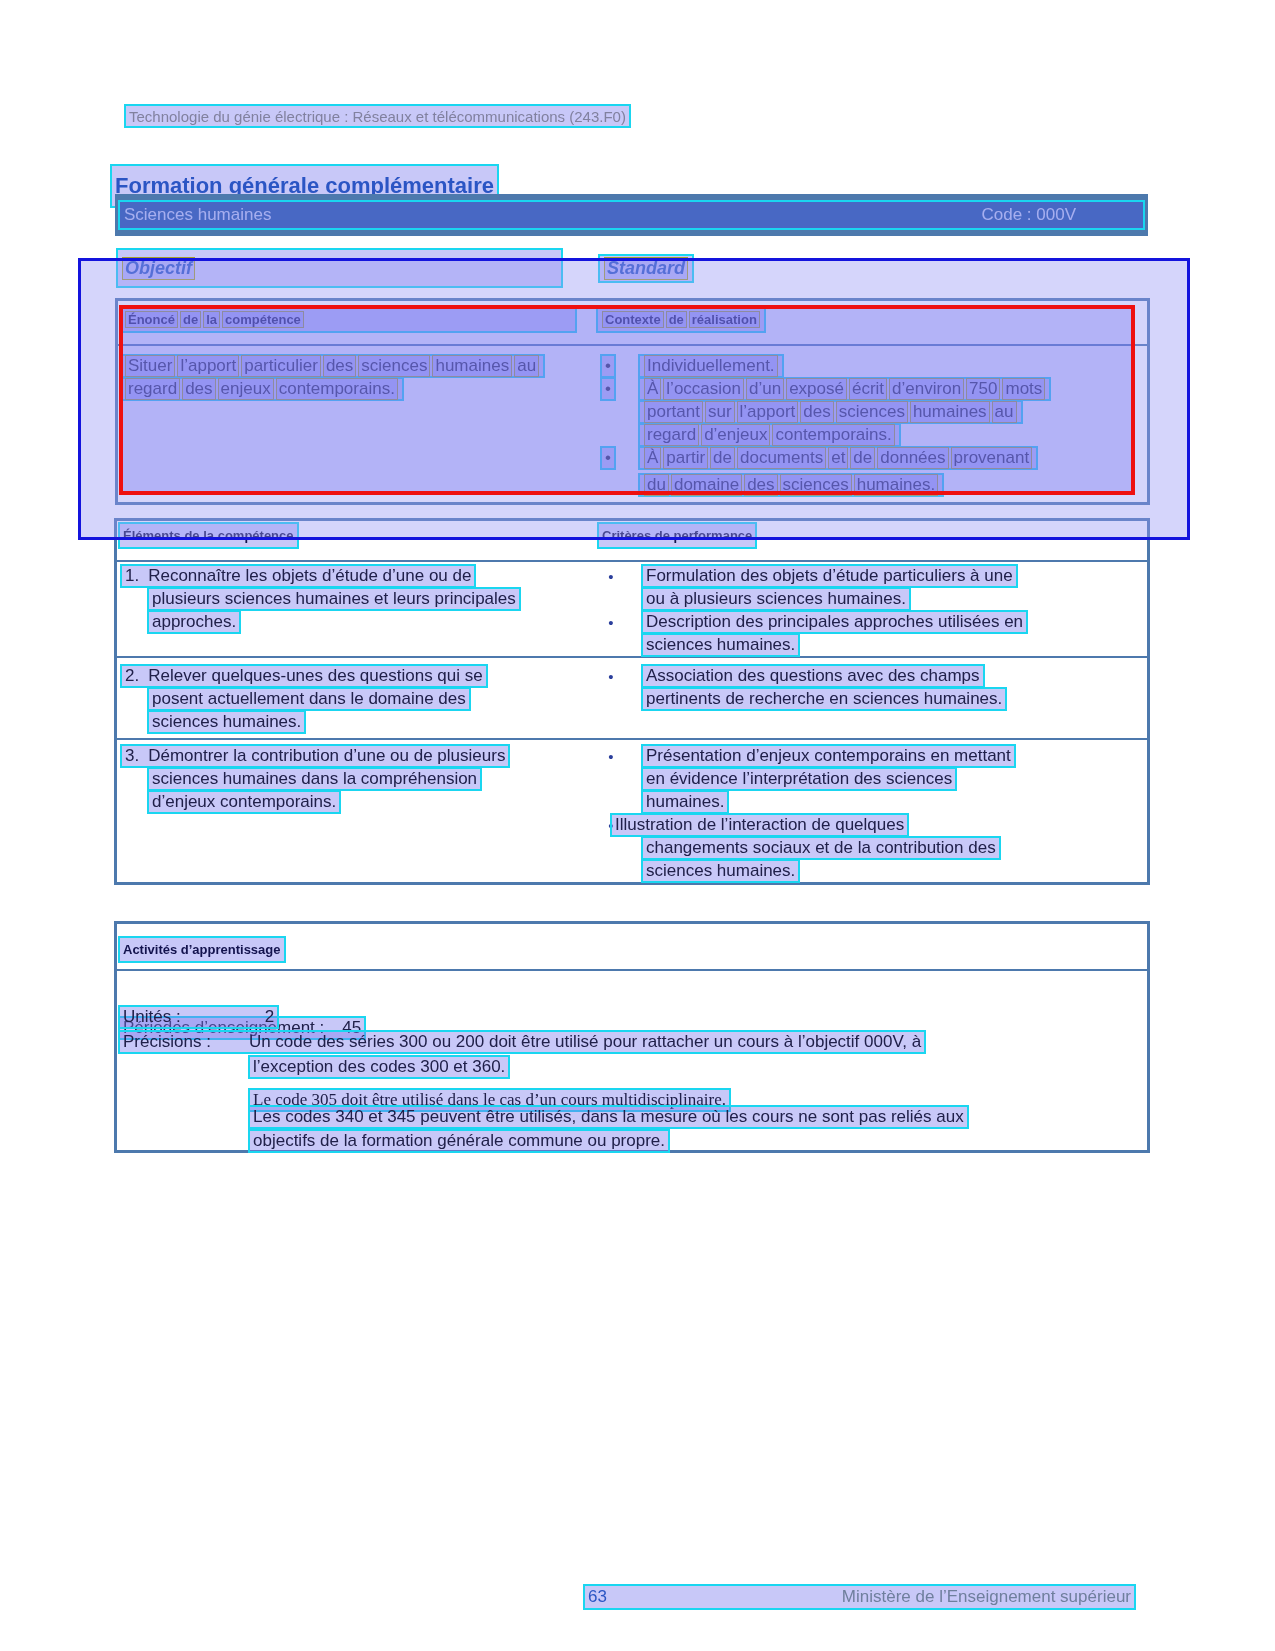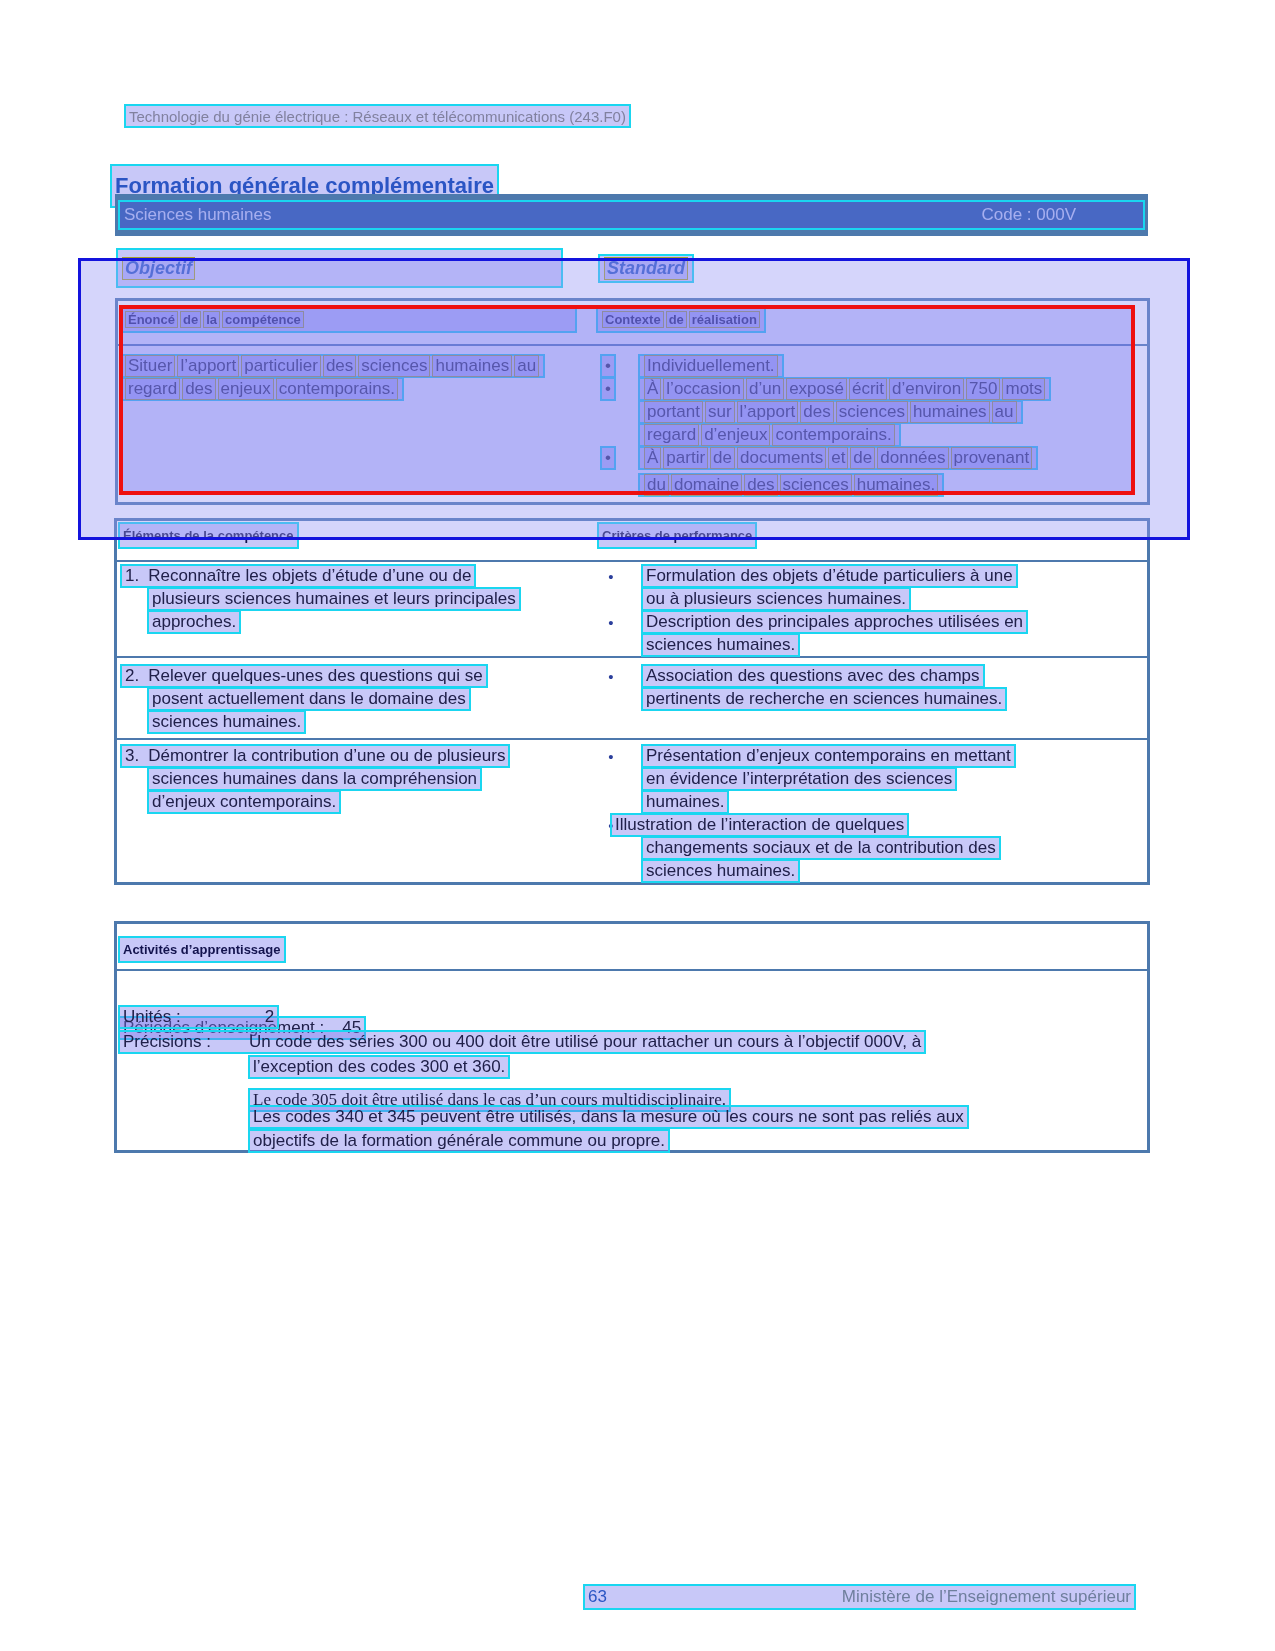--- a/index.html
+++ b/index.html
@@ -216,21 +216,21 @@
   <div class="hl" style="left:118px;top:1016px;">
     <span class="body-text">Périodes d’enseignement :</span>
     <span class="body-text gap-periods">45</span>
   </div>
   <div class="hl" style="left:118px;top:1005px;">
     <span class="body-text">Unités :</span>
     <span class="body-text gap-units">2</span>
   </div>
   <div class="hl" style="left:118px;top:1030px;">
     <span class="body-text">Précisions :</span>
-    <span class="body-text gap-prec">Un code des séries 300 ou 400 doit être utilisé pour rattacher un cours à l’objectif 000V, à</span>
+    <span class="body-text gap-prec">Un code des séries 300 ou 200 doit être utilisé pour rattacher un cours à l’objectif 000V, à</span>
   </div>
   <div class="hl" style="left:248px;top:1055px;">
     <span class="body-text">l’exception des codes 300 et 360.</span>
   </div>
   <div class="hl" style="left:248px;top:1088px;font-family:Liberation Serif, serif;">
     <span class="body-text">Le code 305 doit être utilisé dans le cas d’un cours multidisciplinaire.</span>
   </div>
   <div class="hl" style="left:248px;top:1105px;">
     <span class="body-text">Les codes 340 et 345 peuvent être utilisés, dans la mesure où les cours ne sont pas reliés aux</span>
   </div>

